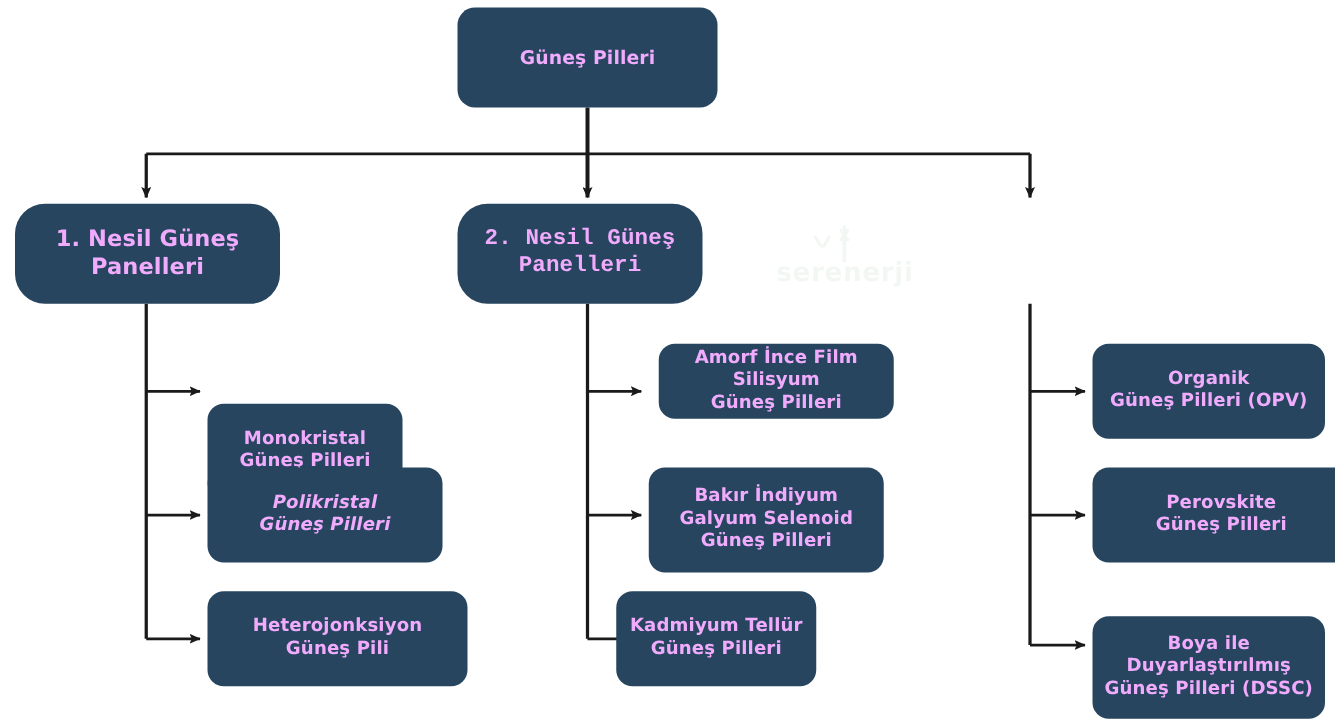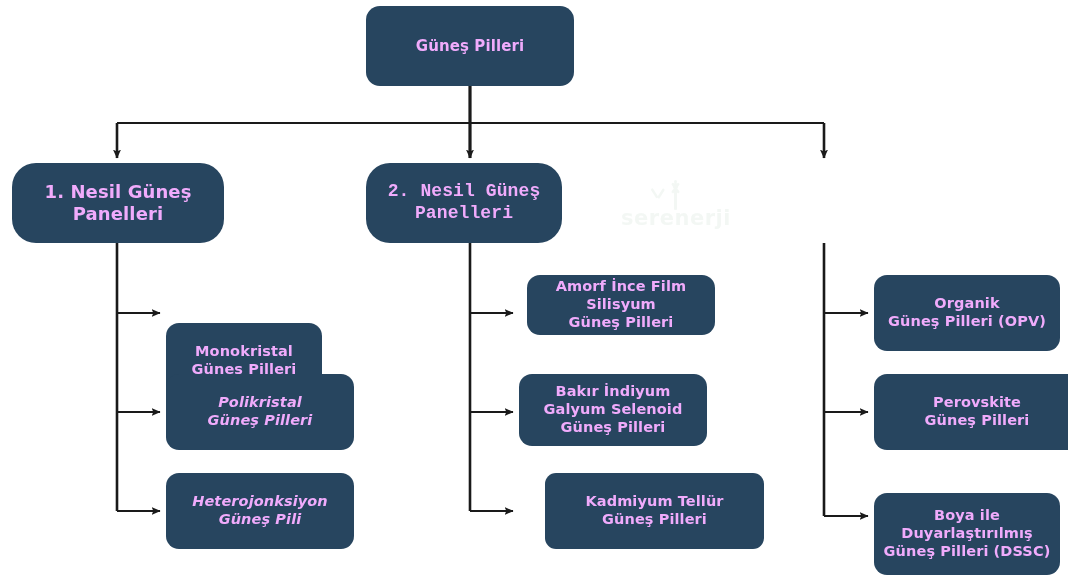--- a/index.html
+++ b/index.html
@@ -149,36 +149,36 @@
   </div>
 
   <div class="node node-leaf" style="left:166px; top:275px; width:156px; height:76px;margin-top:48px;">
     <span class="node-label">Monokristal
 Güneş Pilleri</span>
   </div>
   <div class="node node-leaf" style="left:166px; top:374px; width:188px; height:76px;font-style:italic;">
     <span class="node-label">Polikristal
 Güneş Pilleri</span>
   </div>
-  <div class="node node-leaf" style="left:166px; top:473px; width:188px; height:76px;font-style:italic;">
+  <div class="node node-leaf" style="left:166px; top:473px; width:208px; height:76px;">
     <span class="node-label">Heterojonksiyon
 Güneş Pili</span>
   </div>
 
   <div class="node node-leaf" style="left:527px; top:275px; width:188px; height:60px;">
     <span class="node-label">Amorf İnce Film
 Silisyum
 Güneş Pilleri</span>
   </div>
-  <div class="node node-leaf" style="left:519px; top:374px; width:188px; height:72px;">
+  <div class="node node-leaf" style="left:519px; top:374px; width:188px; height:84px;">
     <span class="node-label">Bakır İndiyum
 Galyum Selenoid
 Güneş Pilleri</span>
   </div>
-  <div class="node node-leaf" style="left:545px; top:473px; width:219px; height:76px;border-radius:11px;">
+  <div class="node node-leaf" style="left:493px; top:473px; width:160px; height:76px;">
     <span class="node-label">Kadmiyum Tellür
 Güneş Pilleri</span>
   </div>
 
   <div class="node node-leaf" style="left:874px; top:275px; width:186px; height:76px;">
     <span class="node-label">Organik
 Güneş Pilleri (OPV)</span>
   </div>
   <div class="node node-leaf" style="left:874px; top:374px; width:206px; height:76px;">
     <span class="node-label">Perovskite

